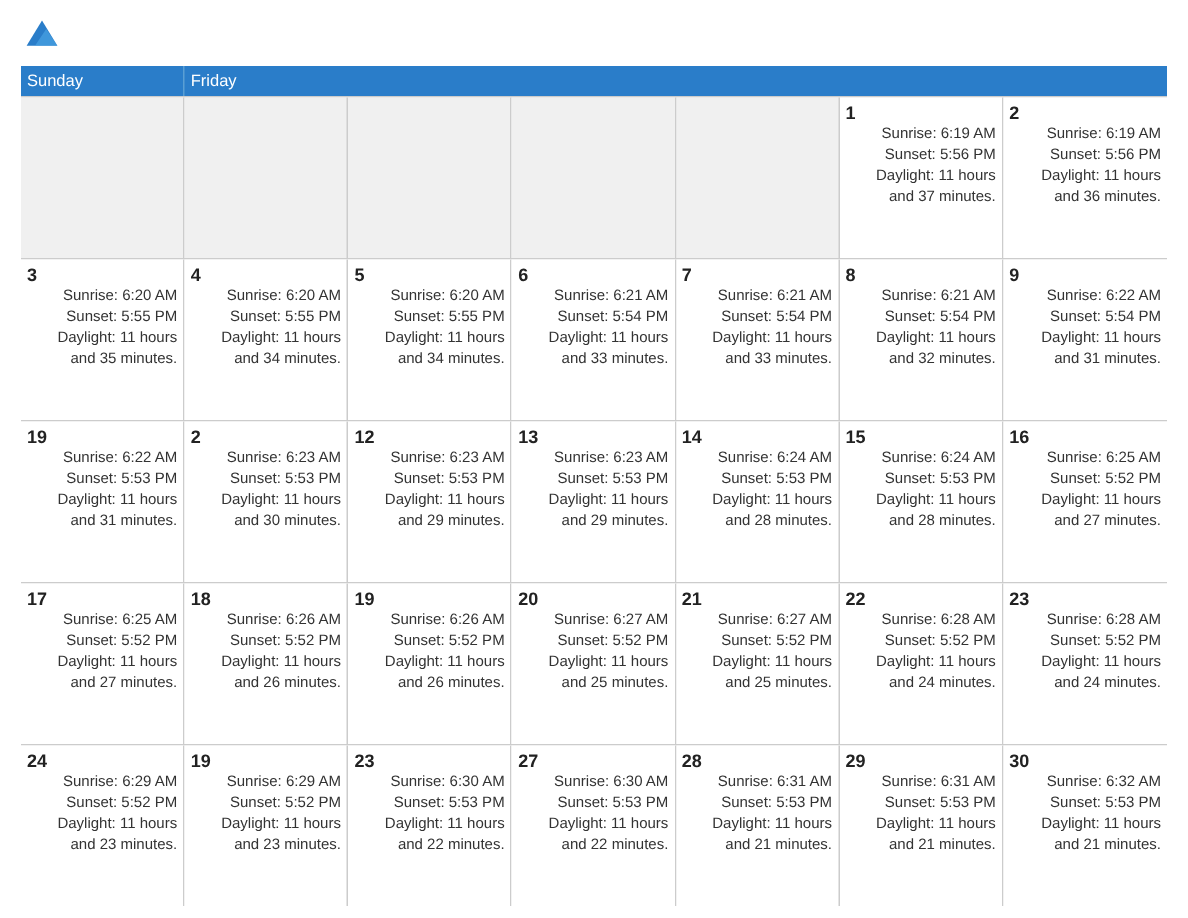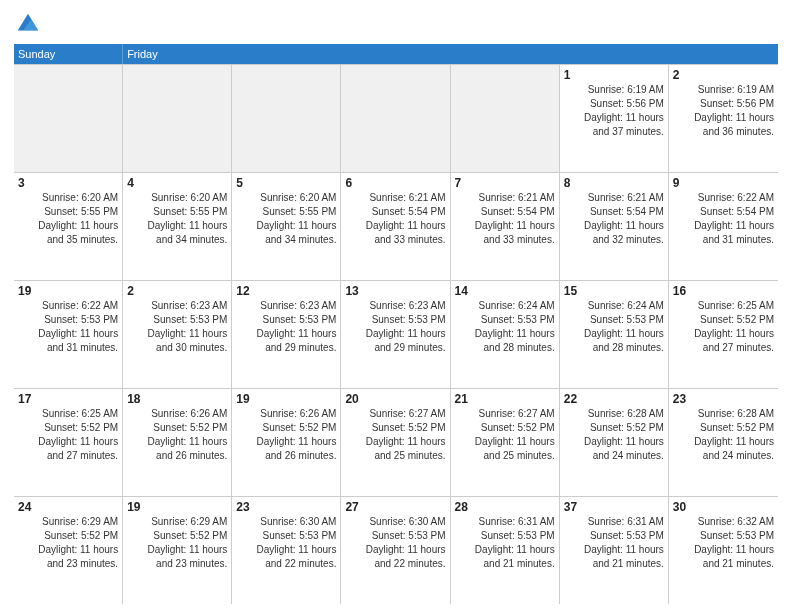--- a/index.html
+++ b/index.html
@@ -262,21 +262,21 @@
           </div>
           <div class="cal-cell">
             <span class="day-num">27</span>
             <div class="day-info">Sunrise: 6:30 AM<br>Sunset: 5:53 PM<br>Daylight: 11 hours<br>and 22 minutes.</div>
           </div>
           <div class="cal-cell">
             <span class="day-num">28</span>
             <div class="day-info">Sunrise: 6:31 AM<br>Sunset: 5:53 PM<br>Daylight: 11 hours<br>and 21 minutes.</div>
           </div>
           <div class="cal-cell">
-            <span class="day-num">37</span>
+            <span class="day-num">29</span>
             <div class="day-info">Sunrise: 6:31 AM<br>Sunset: 5:53 PM<br>Daylight: 11 hours<br>and 21 minutes.</div>
           </div>
           <div class="cal-cell">
             <span class="day-num">30</span>
             <div class="day-info">Sunrise: 6:32 AM<br>Sunset: 5:53 PM<br>Daylight: 11 hours<br>and 21 minutes.</div>
           </div>
         </div>
       </div>
   </div>
 </div>

